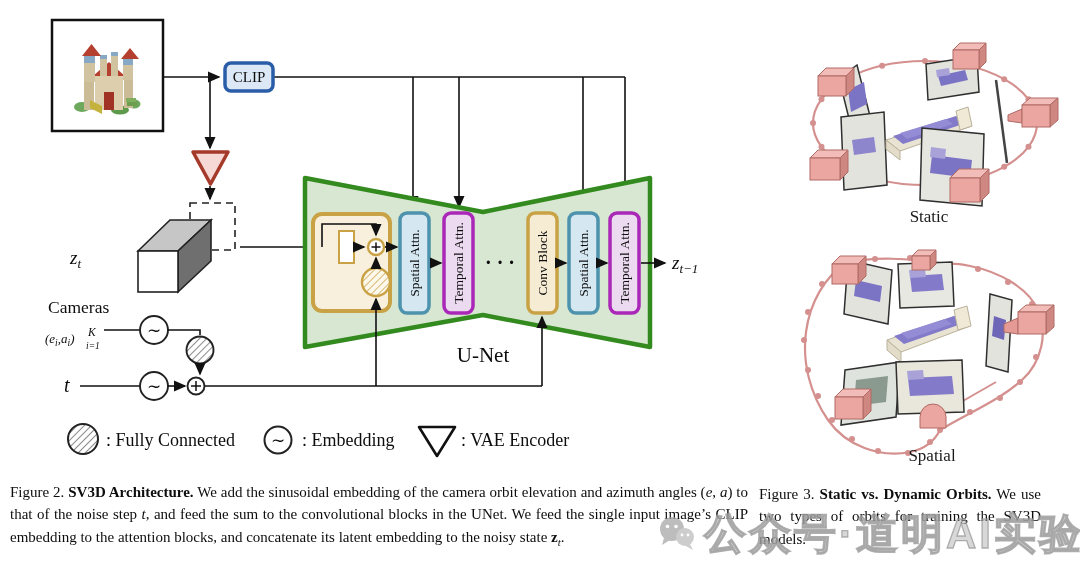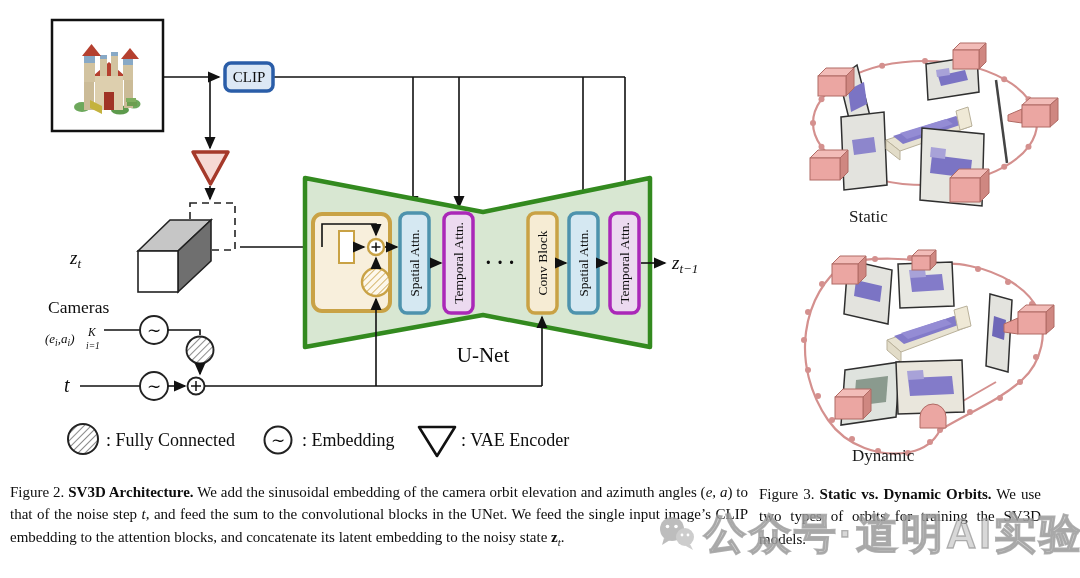--- a/index.html
+++ b/index.html
@@ -8,21 +8,21 @@
   svg{position:absolute;left:0;top:0;}
   #fig2-svg{left:0;top:0;}
   #fig3-static-svg{left:760px;top:20px;}
   #fig3-dynamic-svg{left:760px;top:232px;}
   .caption{position:absolute;font-size:15px;line-height:22.4px;text-align:justify;color:#0d0d0d;}
   #fig2-caption{left:10px;top:481px;width:738px;}
   #fig3-caption{left:759px;top:483px;width:282px;}
   .caption .b{font-weight:bold;}
   .caption .i{font-style:italic;}
   .caption .sub{vertical-align:sub;font-size:0.72em;font-style:italic;}
-  .orbit-label{position:absolute;width:160px;font-size:17px;color:#1a1a1a;}
+  .orbit-label{position:absolute;width:160px;text-align:center;font-size:17px;color:#1a1a1a;}
   #static-label{left:849px;top:207px;}
   #dynamic-label{left:852px;top:446px;}
   #watermark{position:absolute;left:656px;top:500px;width:420px;height:68px;display:flex;
              align-items:center;gap:8px;pointer-events:none;z-index:6;}
   #watermark .wm-text{font-family:"Liberation Sans", sans-serif;font-size:42px;white-space:nowrap;
              color:rgba(178,178,178,0.5);-webkit-text-stroke:1.3px rgba(150,150,150,0.72);
              letter-spacing:3px;font-weight:bold;}
   text{font-family:"Liberation Serif", serif;fill:#0d0d0d;}
 </style>
 </head>
@@ -328,21 +328,21 @@
           <polygon points="103,165 111,157 111,179 103,187" fill="#cf8781"></polygon>
           <rect x="75" y="165" width="28" height="22" fill="#eba6a2"></rect>
     </g>
     <g>
       <path d="M160,185 a13,13 0 0 1 26,0 L186,196 L160,196 Z" fill="#eba6a2"></path>
     </g>
   </g>
 </svg>
 
 <div class="orbit-label" id="static-label">Static</div>
-<div class="orbit-label" id="dynamic-label">Dynamic</div>
+<div class="orbit-label" id="dynamic-label">Spatial</div>
 
 <div class="caption" id="fig2-caption"><span>Figure 2. </span><span class="b">SV3D Architecture.</span><span> We add the sinusoidal embedding of the camera orbit elevation and azimuth angles (</span><span class="i">e</span><span>, </span><span class="i">a</span><span>) to that of the noise step </span><span class="i">t</span><span>, and feed the sum to the convolutional blocks in the UNet. We feed the single input image’s CLIP embedding to the attention blocks, and concatenate its latent embedding to the noisy state </span><span class="b">z</span><span class="sub">t</span><span>.</span></div>
 <div class="caption" id="fig3-caption"><span>Figure 3. </span><span class="b">Static vs. Dynamic Orbits.</span><span> We use two types of orbits for training the SV3D models.</span></div>
 
 <div id="watermark">
   <svg width="40" height="40" viewBox="0 0 40 40" style="position:static;flex:none;opacity:0.75">
     <circle cx="16" cy="15" r="12" fill="#a8a8a8"></circle>
     <circle cx="11.5" cy="12.5" r="1.8" fill="#fff"></circle>
         <circle cx="20" cy="12.5" r="1.8" fill="#fff"></circle>
     <polygon points="8,24 6,31 14,26" fill="#a8a8a8"></polygon>

